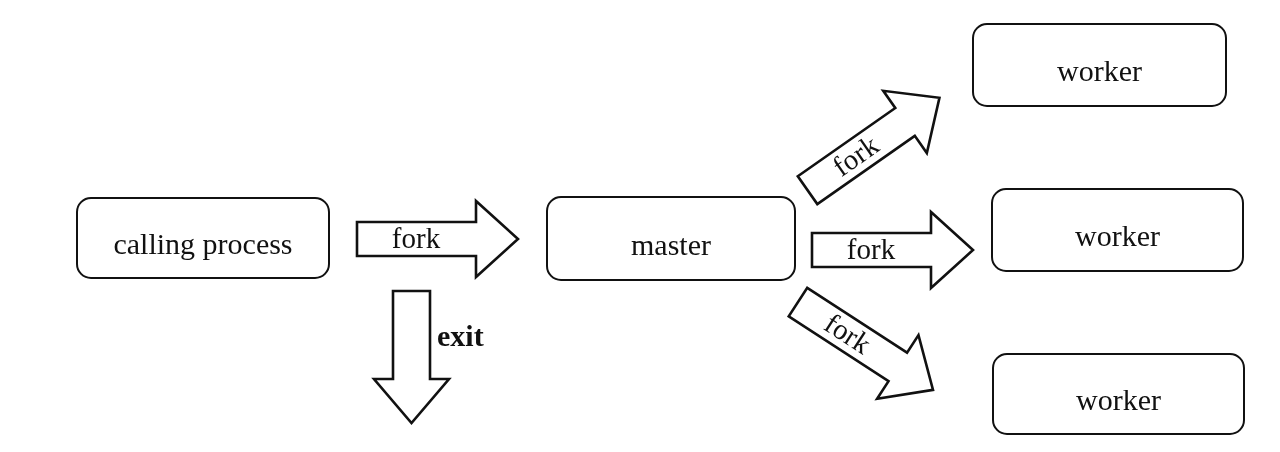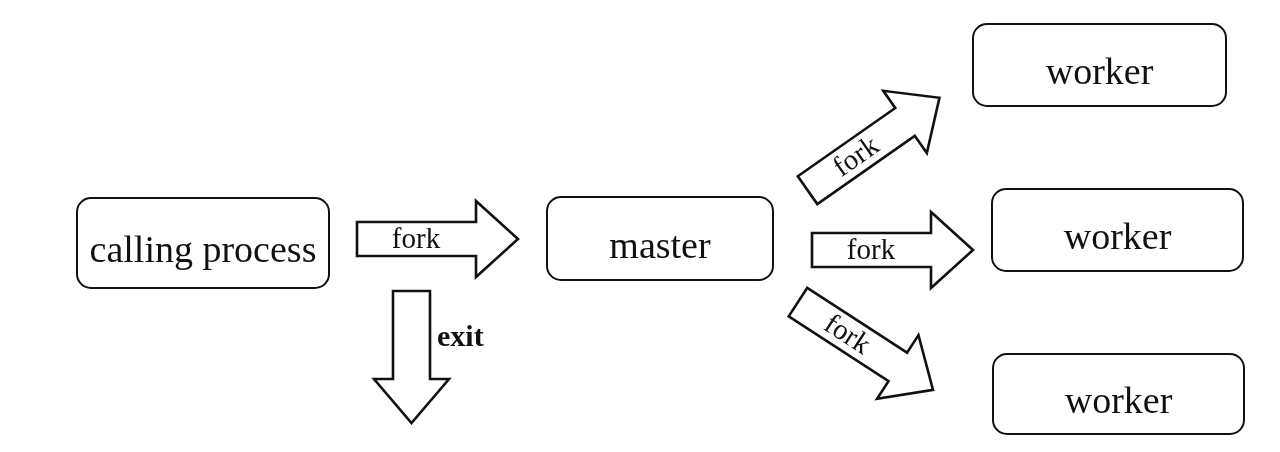--- a/index.html
+++ b/index.html
@@ -15,40 +15,40 @@
   .node {
     position: absolute;
     box-sizing: border-box;
     border: 2.6px solid var(--stroke, #111111);
     border-radius: 15px;
     background: var(--fill, #ffffff);
     display: flex;
     align-items: center;
     justify-content: center;
   }
-  .node .node-label { font-size: 38px; line-height: 1; white-space: nowrap; margin-top: 12px; }
+  .node .node-label { font-size: 30px; line-height: 1; white-space: nowrap; margin-top: 12px; }
   .arrow { position: absolute; }
   .arrow svg { display: block; width: 100%; height: 100%; overflow: visible; }
   .block-arrow-right { width: 165px; height: 80px; }
   .block-arrow-down  { width: 80px; height: 136px; }
   .arrow .arrow-label {
     position: absolute;
     left: 0; top: 50%;
     width: 122px;
     transform: translateY(-52%);
     text-align: center;
     font-size: 29px;
     line-height: 1;
   }
   .rot-up   { transform: rotate(-35deg); }
   .rot-down { transform: rotate(33deg); }
 
   
-  .node-calling       { left: 76px;  top: 197px; width: 254px; height: 92px; }
-  .node-master        { left: 546px; top: 196px; width: 228px; height: 85px; }
+  .node-calling       { left: 76px;  top: 197px; width: 254px; height: 82px; }
+  .node-master        { left: 546px; top: 196px; width: 250px; height: 85px; }
   .node-worker-top    { left: 972px; top: 23px;  width: 255px; height: 84px; }
   .node-worker-middle { left: 991px; top: 188px; width: 253px; height: 84px; }
   .node-worker-bottom { left: 992px; top: 353px; width: 253px; height: 82px; }
 
   
   .arrow-fork-1   { left: 355px; top: 199px; }
   .arrow-fork-up  { left: 791px; top: 104px; }
   .arrow-fork-mid { left: 810px; top: 210px; }
   .arrow-fork-dn  { left: 783px; top: 306px; }
   .arrow-exit     { left: 371px; top: 289px; }

